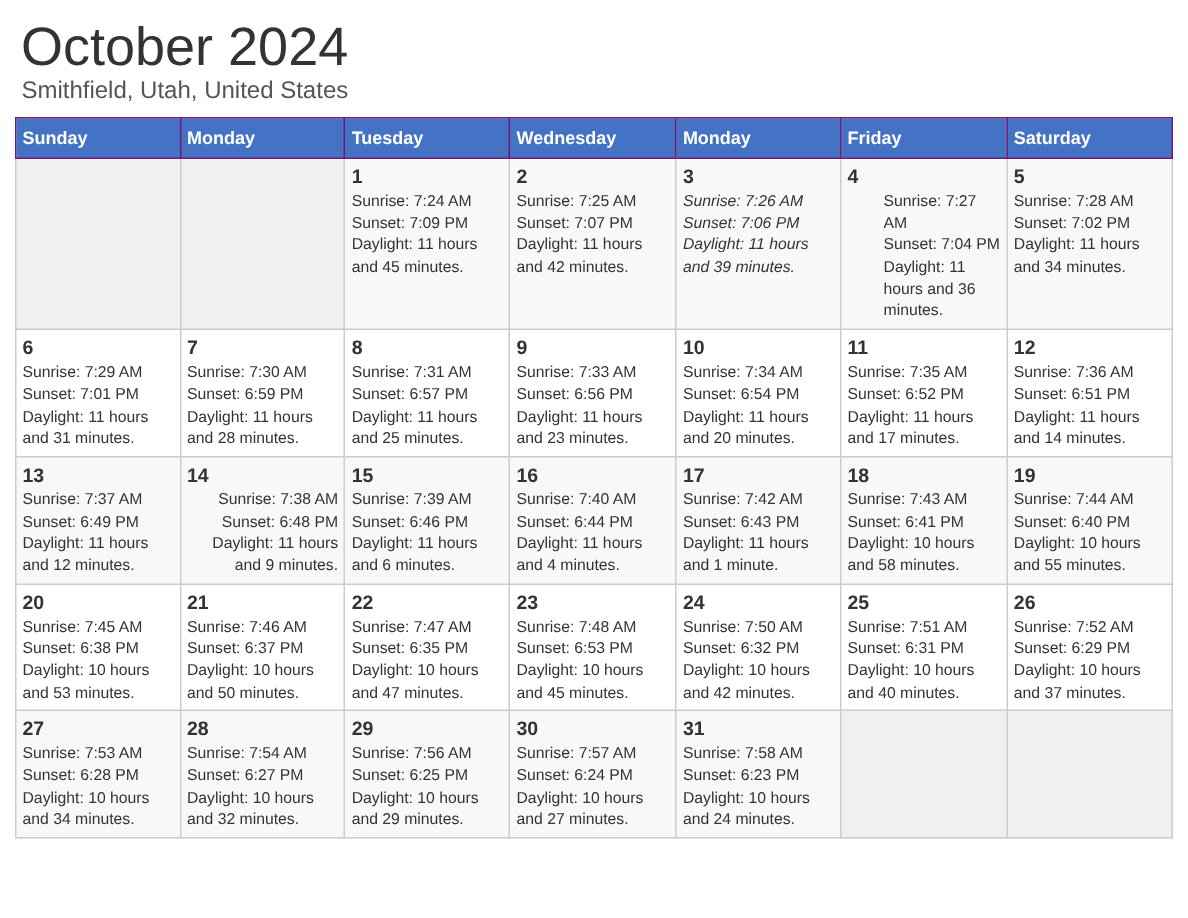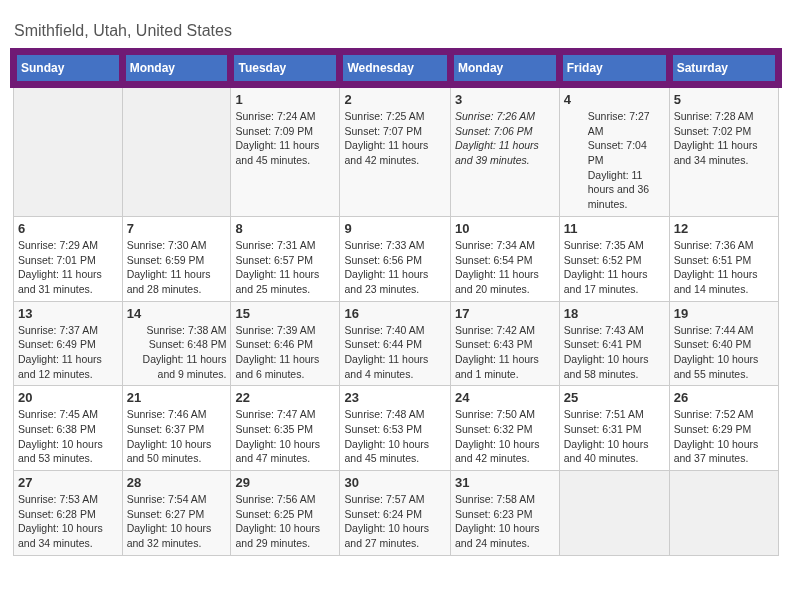--- a/index.html
+++ b/index.html
@@ -31,35 +31,34 @@
       text-align: right;
     }
     .month-title {
       font-size: 36px;
       font-weight: normal;
       color: #333;
     }
     .location {
       font-size: 16px;
       color: #555;
-      margin-top: 12px;
     }
     .calendar {
       width: 100%;
       border-collapse: collapse;
       font-size: 11px;
     }
     .calendar th {
       background-color: #4472c4;
       color: #fff;
       padding: 6px 4px;
       text-align: left;
       font-size: 12px;
       font-weight: bold;
-      border: 7px solid #701a75;
+      border: 1px solid #701a75;
     }
     .calendar td {
       border: 1px solid #ccc;
       vertical-align: top;
       padding: 4px;
       width: 113px;
       min-height: 80px;
       background: #fff;
     }
     .calendar tr:nth-child(odd) td {
@@ -81,20 +80,21 @@
     }
     .empty-cell {
       background: #f0f0f0 !important;
     }
   </style>
 </head>
 <body>
 
 <div class="header">
   <div class="title-block">
+    <div class="month-title">October 2024</div>
     <div class="location">Smithfield, Utah, United States</div>
   </div>
 </div>
 
 <table class="calendar">
   <thead>
     <tr>
     <th>Sunday</th>
         <th>Monday</th>
         <th>Tuesday</th>

